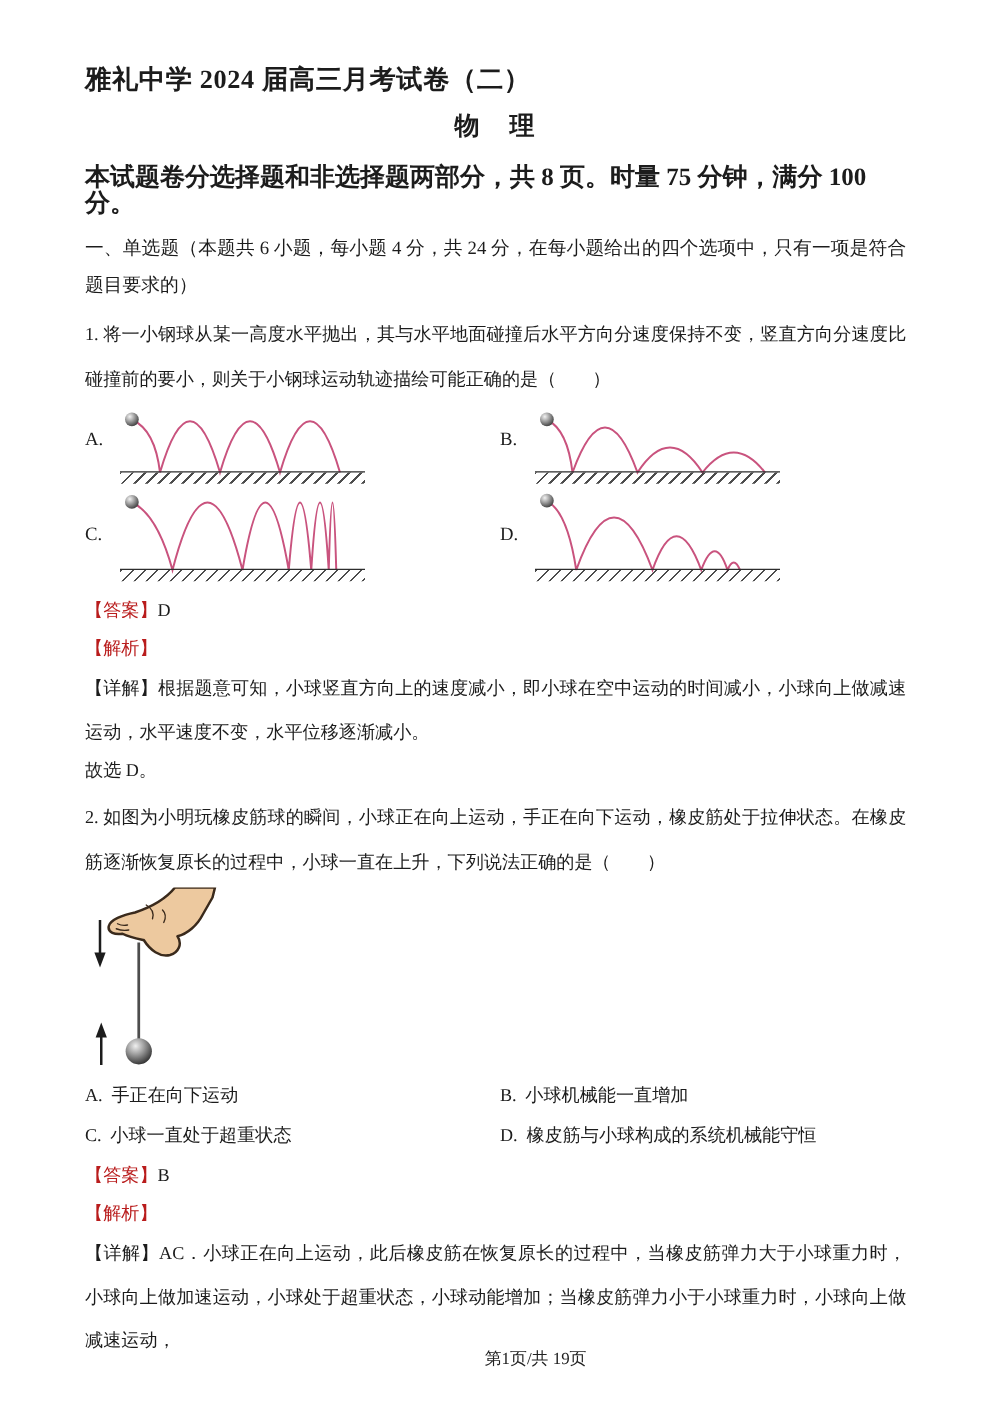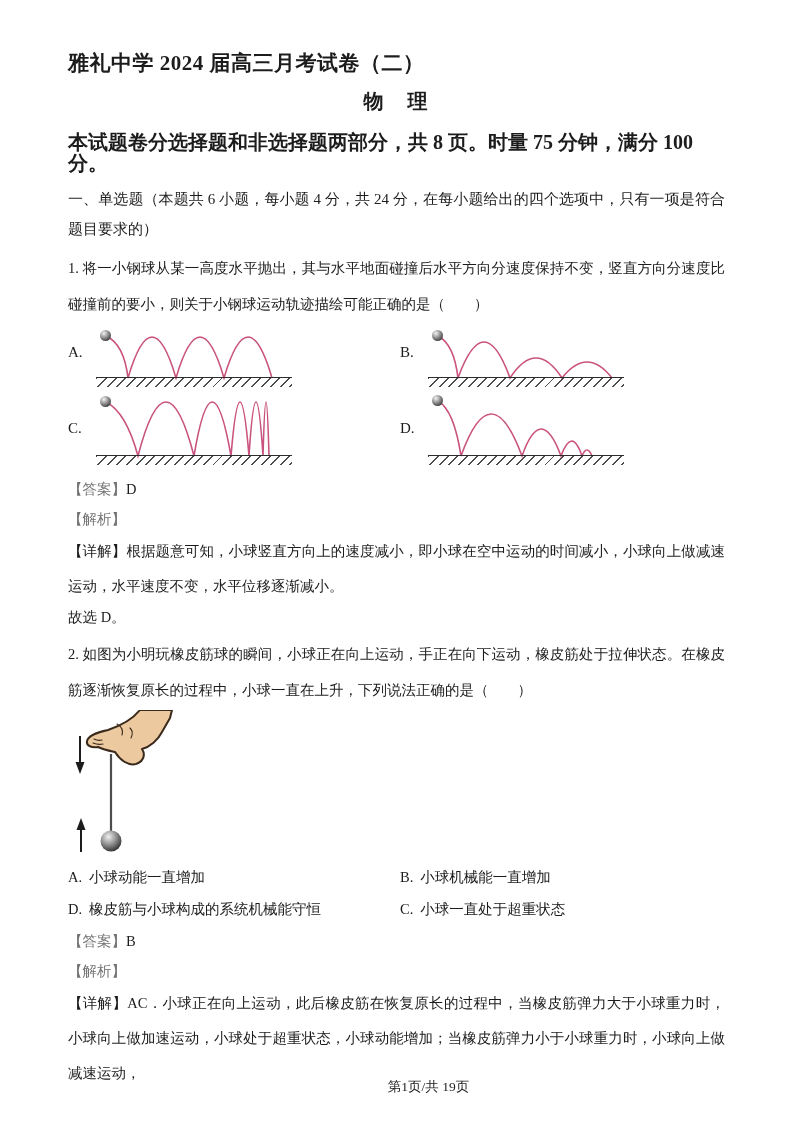--- a/index.html
+++ b/index.html
@@ -19,21 +19,21 @@
   .intro{margin-top:18px;font-weight:bold;font-size:20px;line-height:21px;}
   .sec-heading{margin-top:10px;font-weight:normal;font-size:15px;line-height:30px;text-align:justify;}
   .para{font-size:14.5px;line-height:36px;text-align:justify;}
   .stem1{margin-top:6px;}
   .stem2{margin-top:8px;}
   .line{font-size:14.5px;line-height:22px;}
   .ans{margin-top:10px;}
   .anal{margin-top:8px;}
   .detail{margin-top:4px;font-size:14.5px;line-height:35px;text-align:justify;}
   .concl{margin-top:2px;}
-  .blue{color:#737373;}
+  .blue{color:#b91c1c;}
 
   
   .fig-row{display:flex;margin-top:2px;}
   .fig-cell{display:flex;width:332px;flex:0 0 332px;}
   .fig-label{width:26px;flex:0 0 26px;font-size:15px;padding-top:20px;}
   .traj{position:relative;width:215px;}
   .traj.h66{height:66px;}
   .traj.h76{height:76px;}
   .traj svg{position:absolute;left:0;top:0;}
   .ground{
@@ -157,24 +157,24 @@
       <circle cx="41" cy="131" r="10.5" fill="url(#ballGrad)"></circle>
 
       <g>
         <line x1="11" y1="142" x2="11" y2="118" stroke="#1c1c1c" stroke-width="2"></line>
         <polygon points="6.5,120 15.5,120 11,108" fill="#1c1c1c"></polygon>
       </g>
     </svg>
   </div>
 
   <div class="opts">
-    <p class="opt"><span class="opt-label">A.</span><span>小球动能一直增加</span></p>
+    <p class="opt"><span class="opt-label">A.</span><span>手正在向下运动</span></p>
     <p class="opt"><span class="opt-label">B.</span><span>小球机械能一直增加</span></p>
+    <p class="opt"><span class="opt-label">C.</span><span>小球一直处于超重状态</span></p>
     <p class="opt"><span class="opt-label">D.</span><span>橡皮筋与小球构成的系统机械能守恒</span></p>
-    <p class="opt"><span class="opt-label">C.</span><span>小球一直处于超重状态</span></p>
   </div>
 
   <p class="line ans"><span class="blue">【答案】</span><span>B</span></p>
   <p class="line anal"><span class="blue">【解析】</span></p>
   <p class="detail">【详解】AC．小球正在向上运动，此后橡皮筋在恢复原长的过程中，当橡皮筋弹力大于小球重力时，小球向上做加速运动，小球处于超重状态，小球动能增加；当橡皮筋弹力小于小球重力时，小球向上做减速运动，</p>
 
   <div class="footer">第1页/共 19页</div>
 </div>
 
 </body></html>

